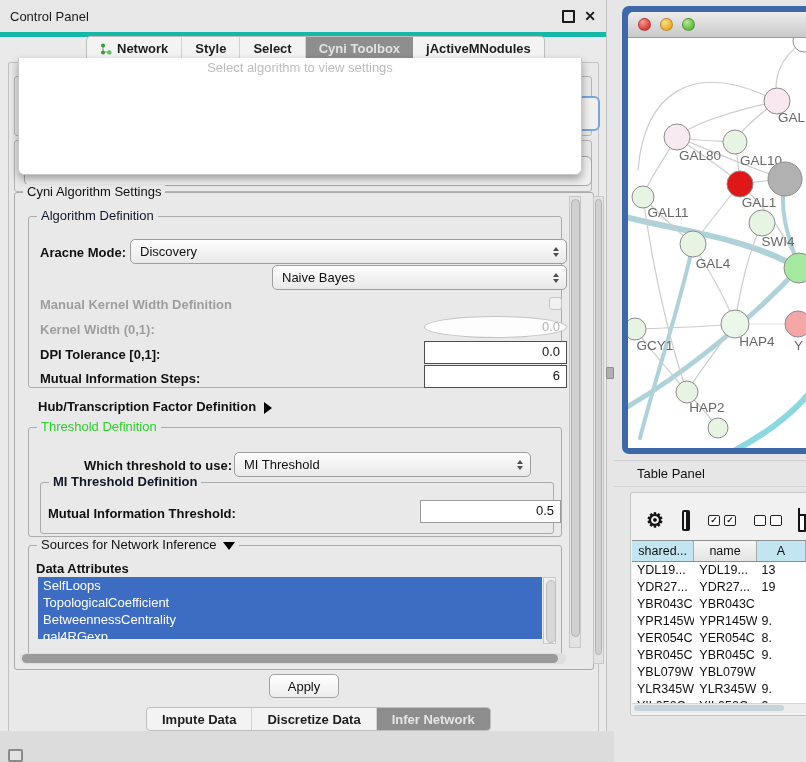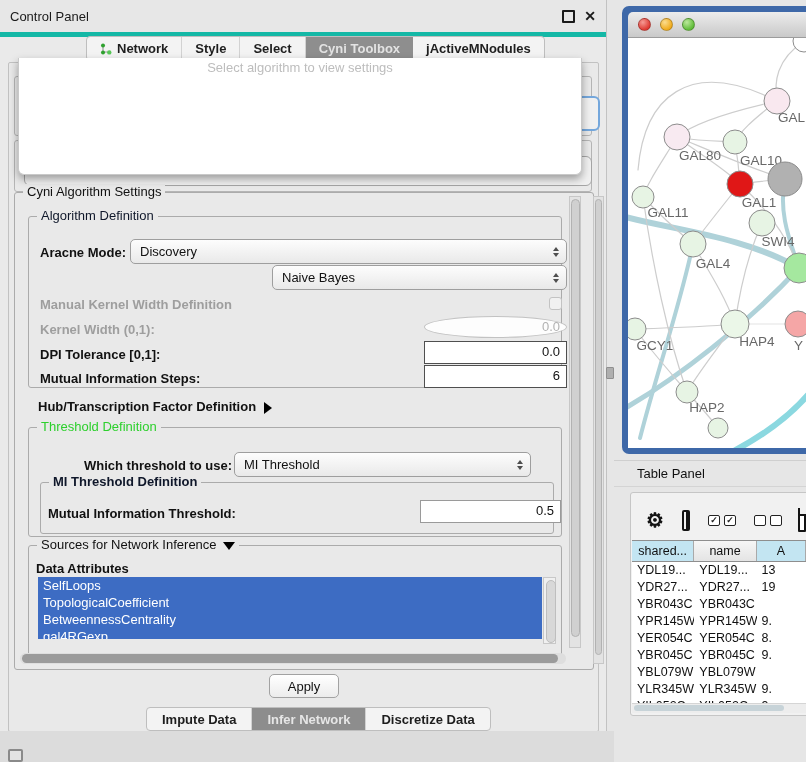--- a/index.html
+++ b/index.html
@@ -246,22 +246,22 @@
       </div>
 
     <div class="sb-h">
         <div class="sb-hthumb"></div>
       </div>
 
     <div class="apply-btn">Apply</div>
 
     <div class="bottabs" id="botTabs">
         <span class="btab">Impute Data</span>
+        <span class="btab">Discretize Data</span>
         <span class="btab sel">Infer Network</span>
-        <span class="btab">Discretize Data</span>
       </div>
   </section>
 
   <div class="bottom-strip"></div>
   <div class="mini-icon"></div>
   <div class="divider-handle"></div>
 
   <section class="netwin">
     <div class="net-titlebar">
       <span class="light red"></span>

